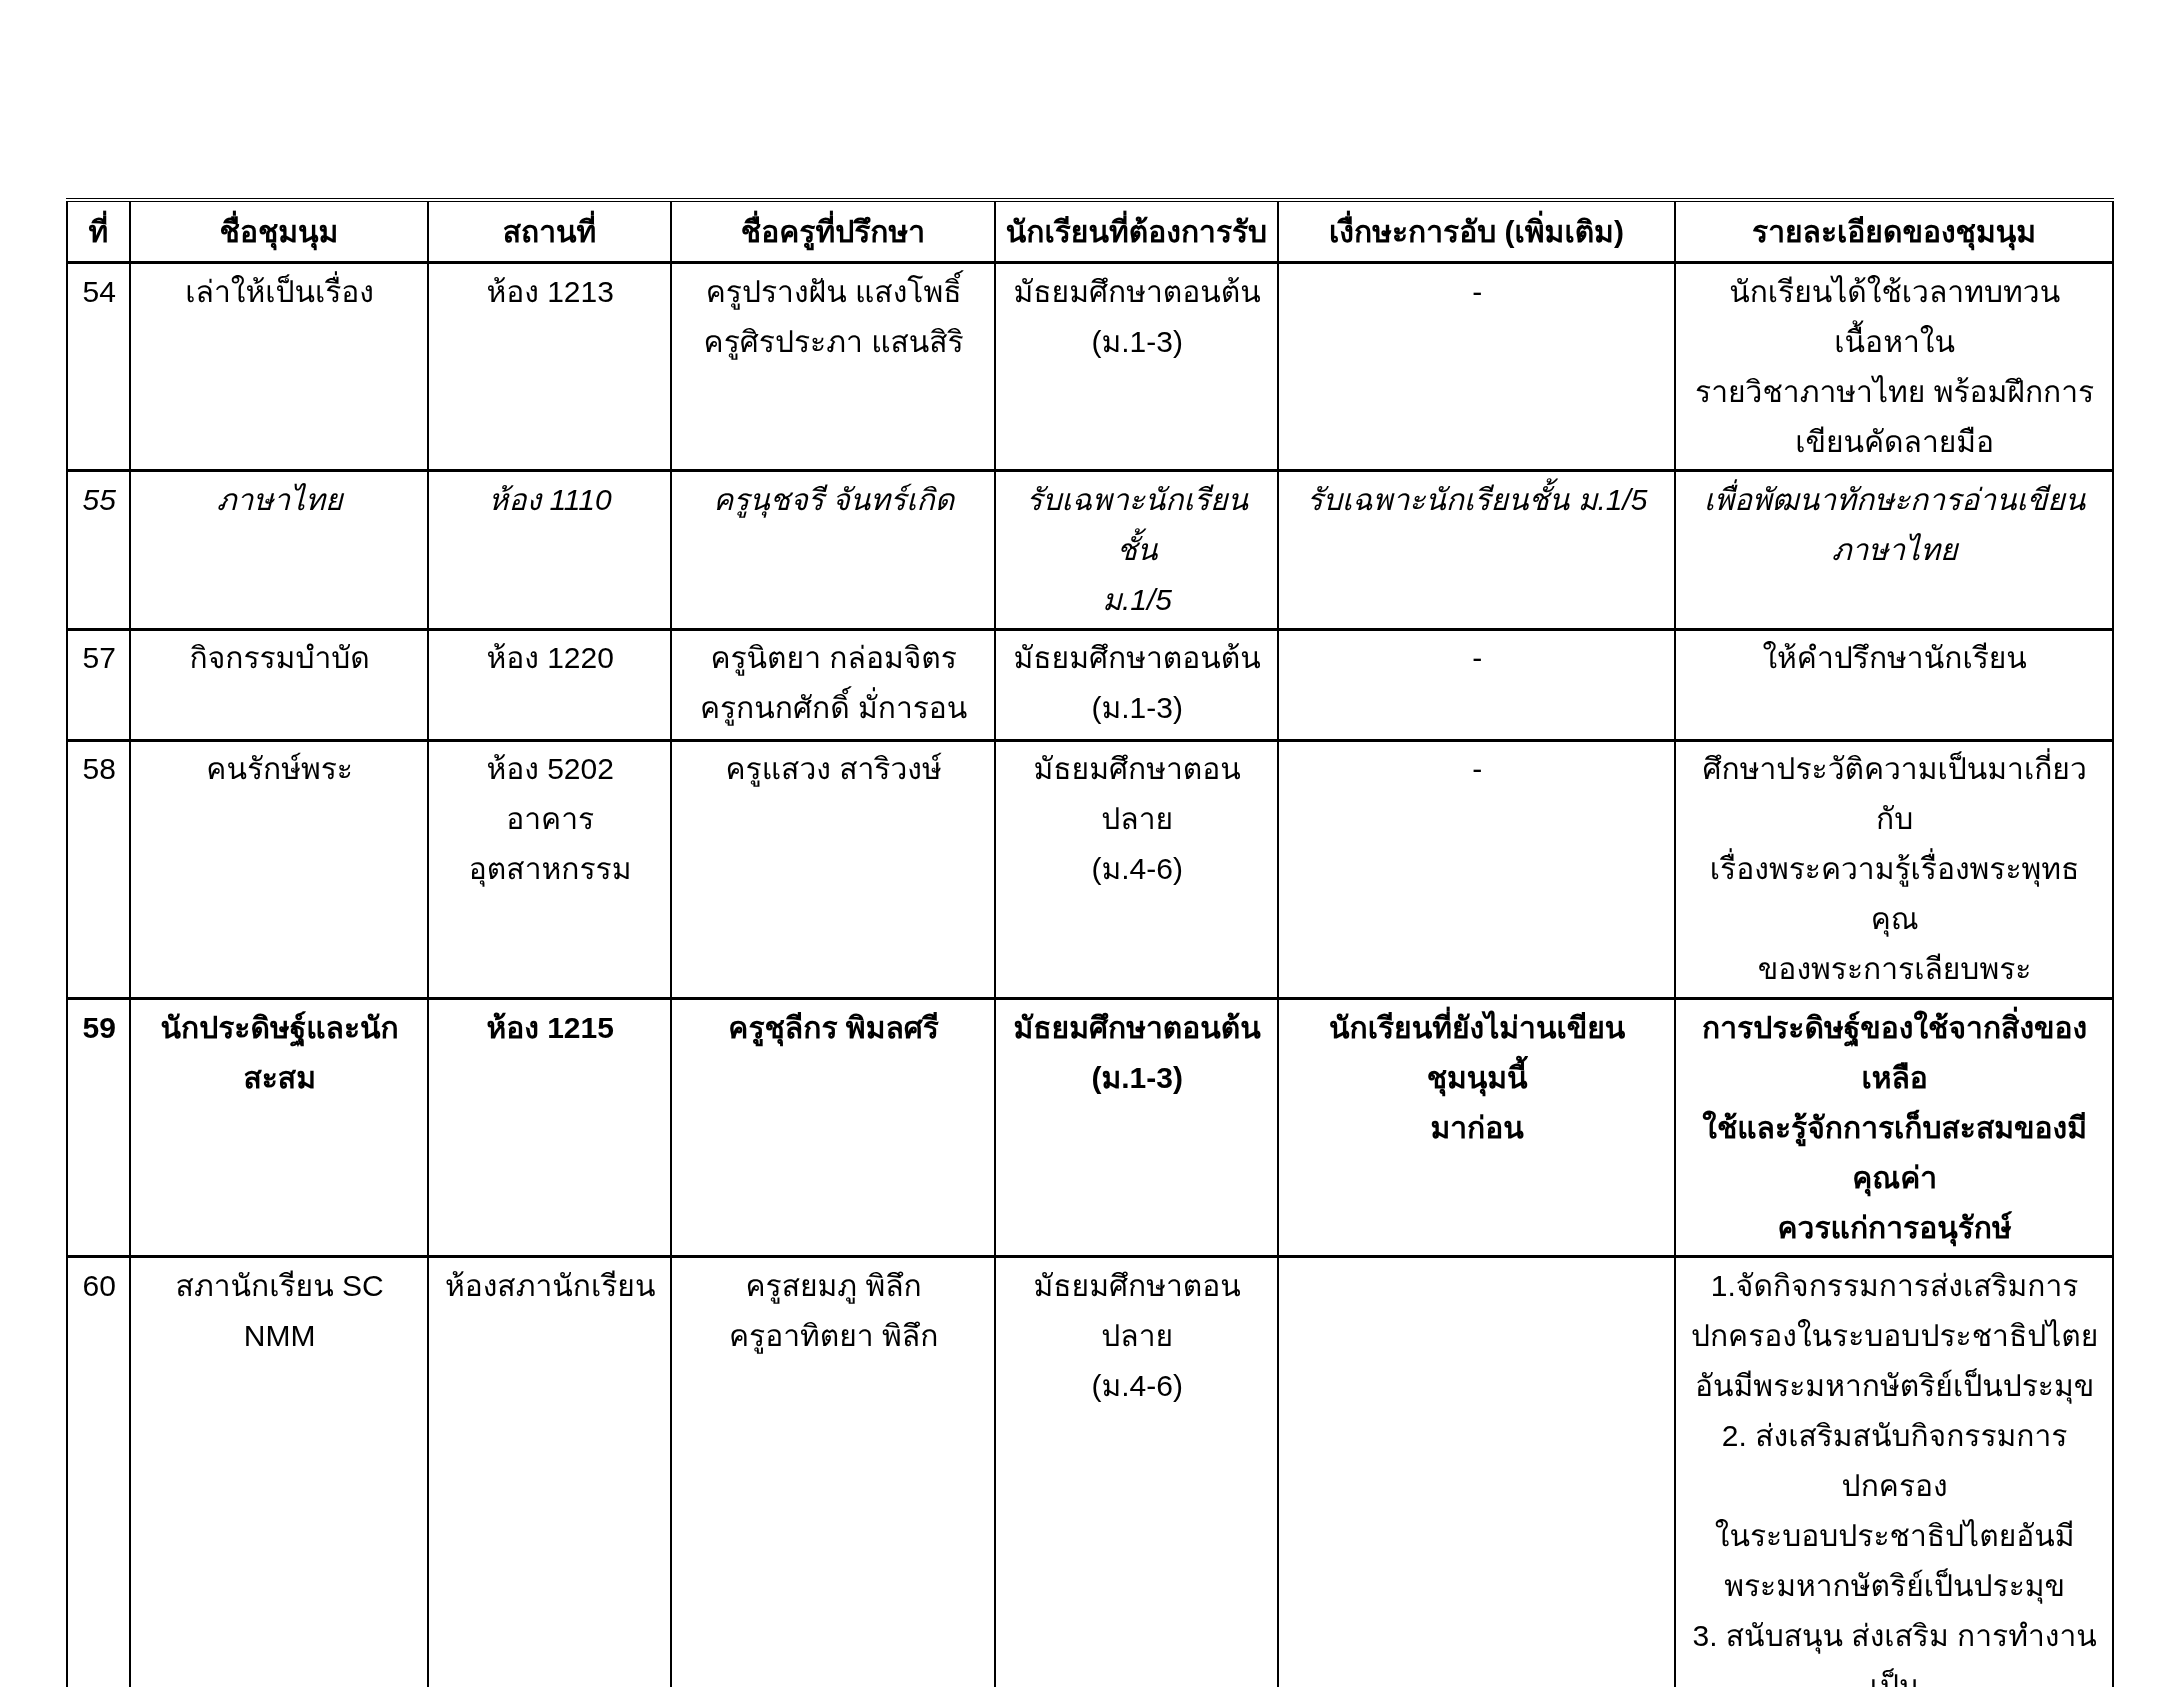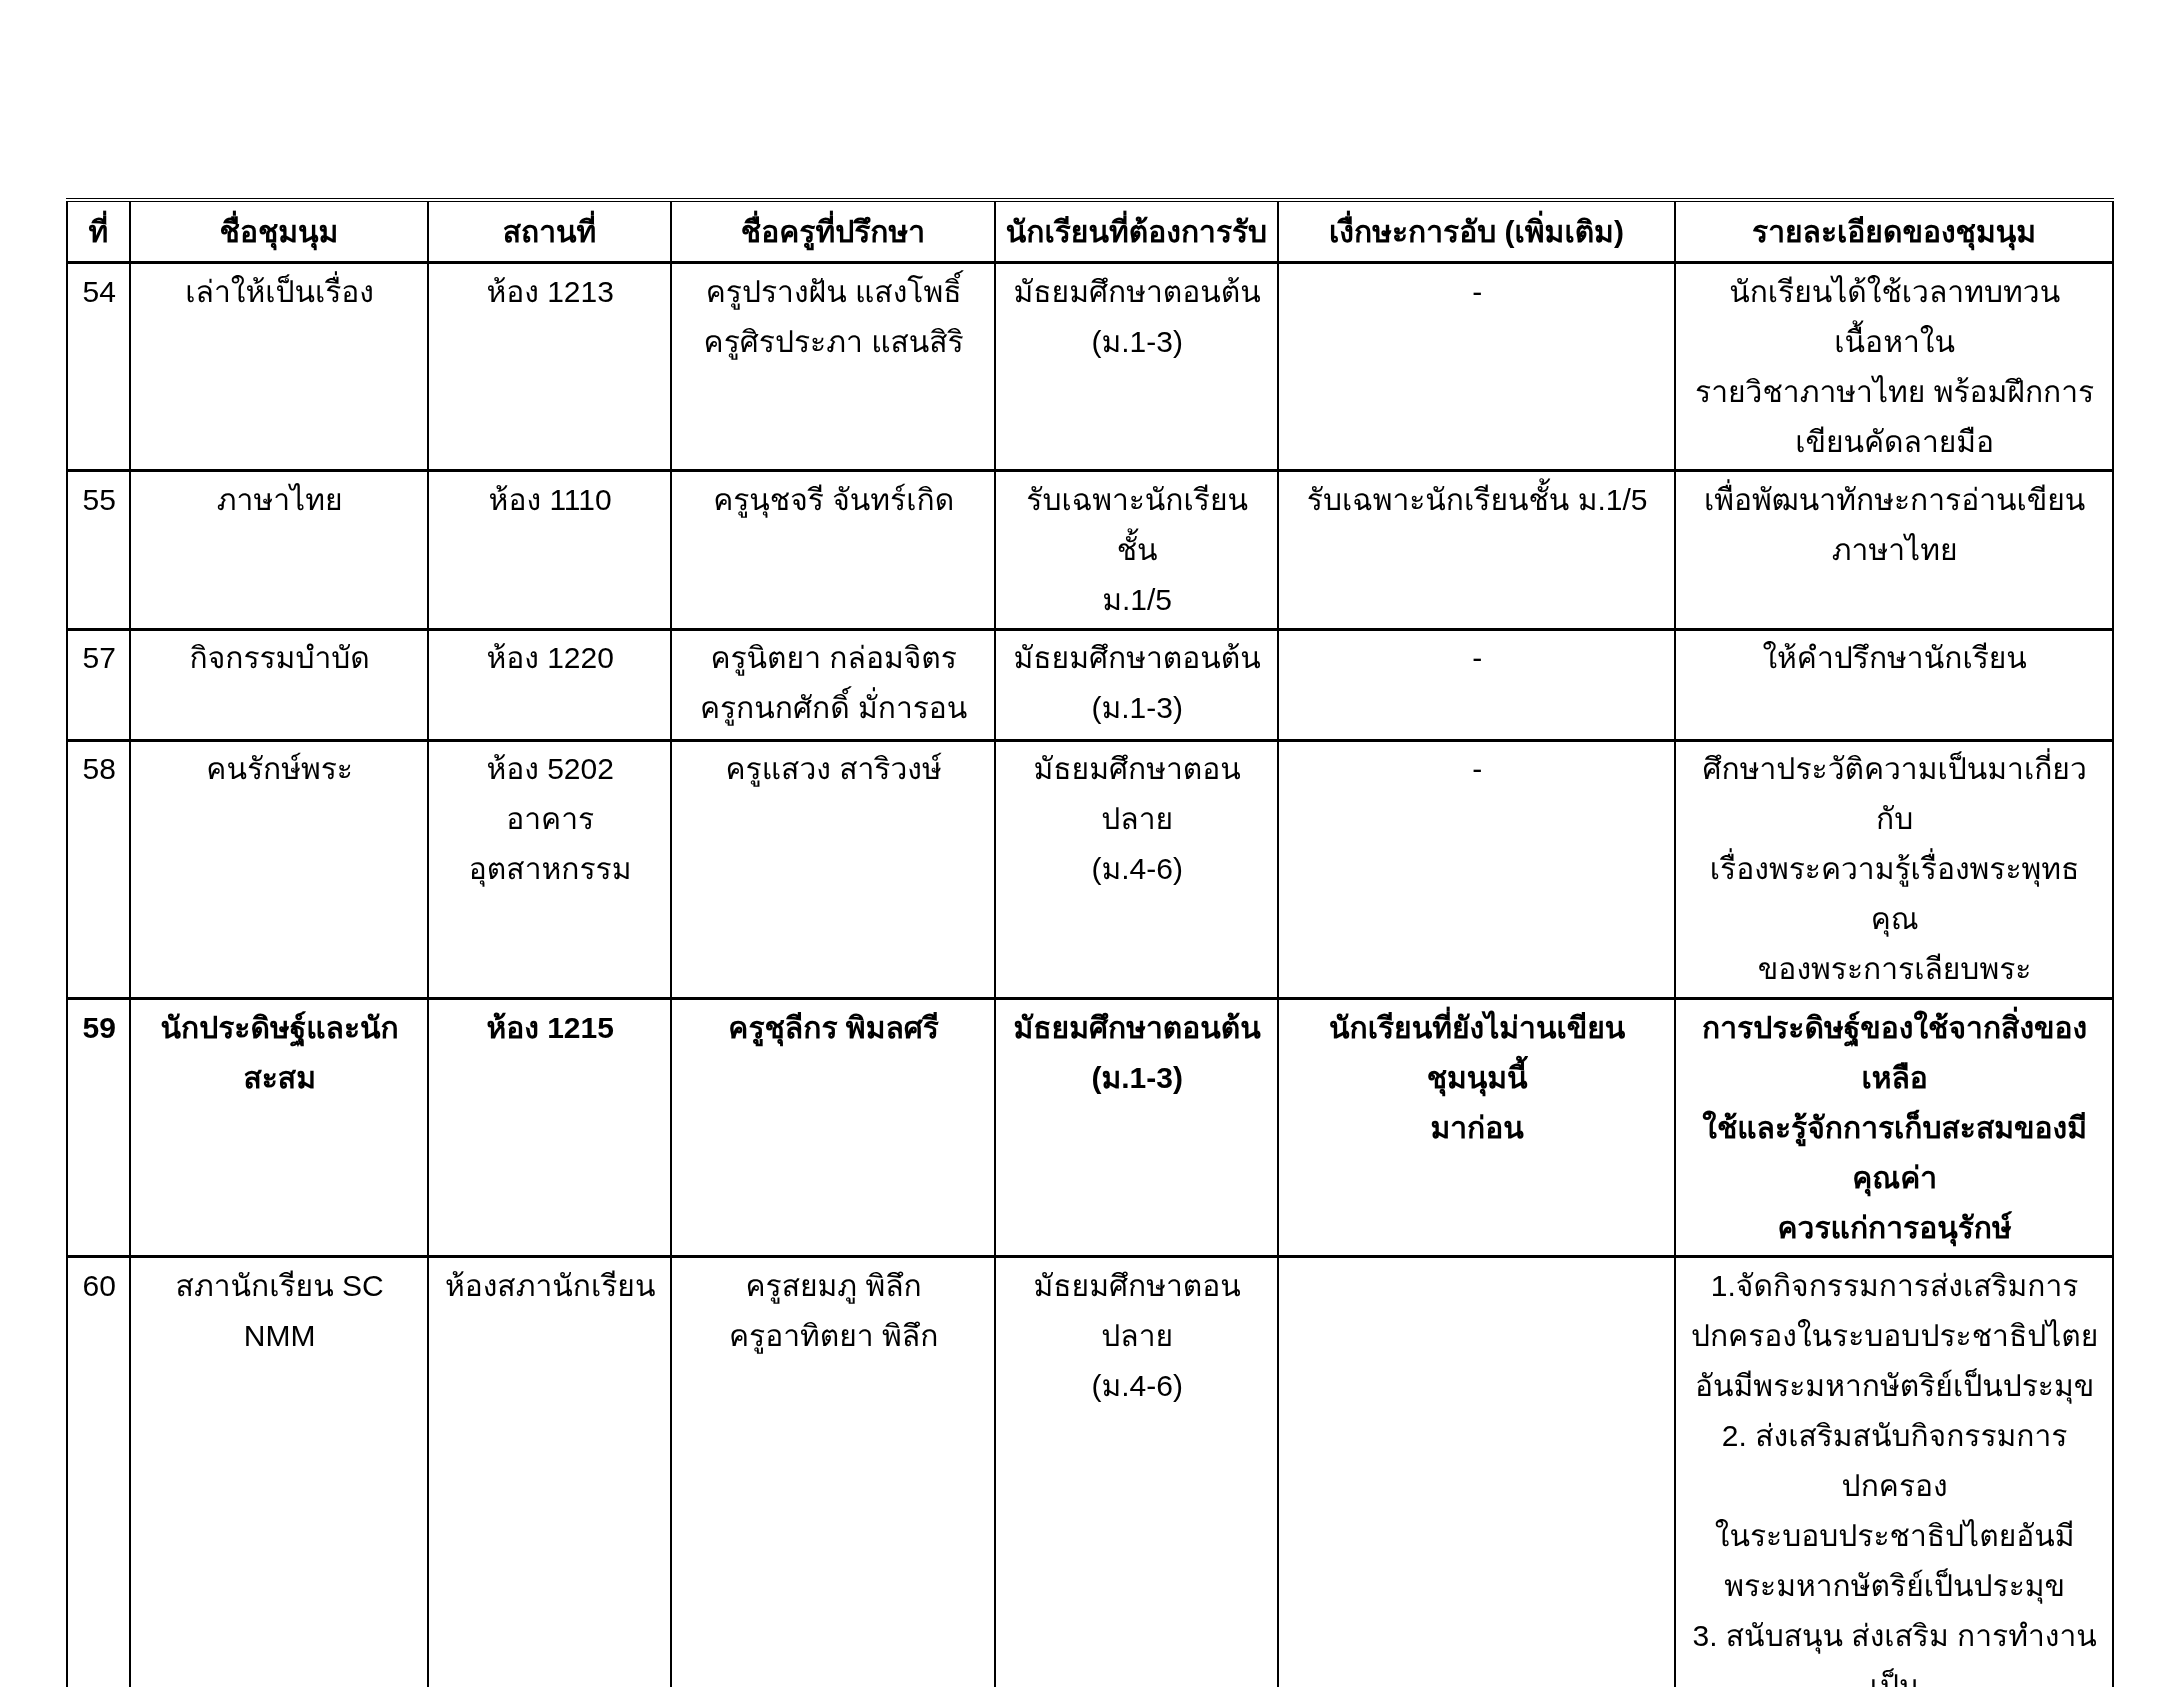--- a/index.html
+++ b/index.html
@@ -53,21 +53,21 @@
     font-weight: bold;
     text-align: center;
     height: 54px;
     padding: 2.6px 4px;
     line-height: 54px;
     white-space: nowrap;
   }
   td.center { text-align: center; }
 
   tr.r-54 td { height: 146px; }
-  tr.r-55 td { height: 94px; }
+  tr.r-55 td { height: 94px; font-style: italic; }
   tr.r-56 td { height: 101px; }
   tr.r-57 td { height: 103px; margin-left: 12px; }
   tr.r-58 td { height: 140px; }
   tr.r-59 td { height: 147px; font-weight: bold; }
   tr.r-60 td { height: 396px; }
 </style>
 </head>
 <body>
 
 <div class="page">

